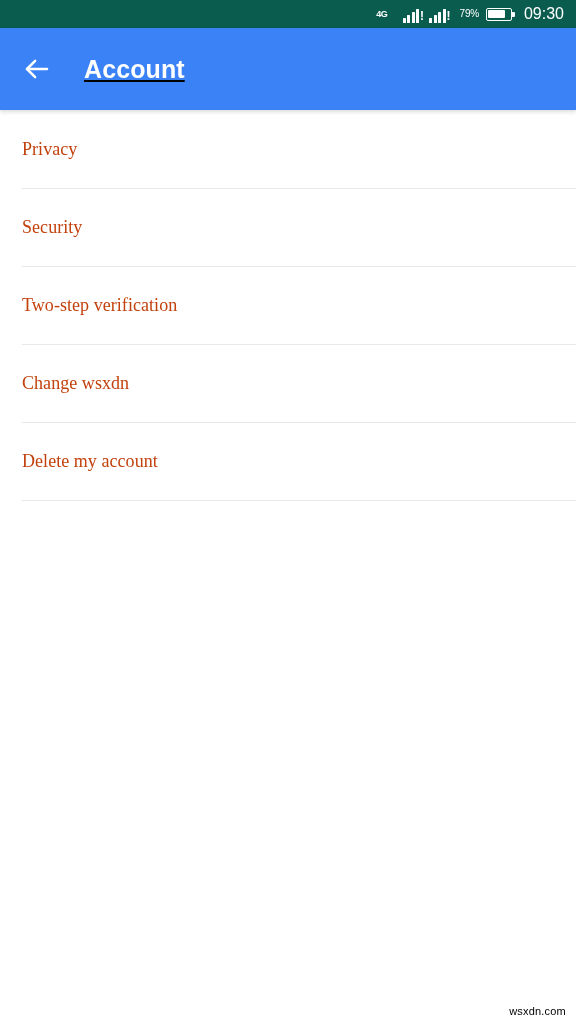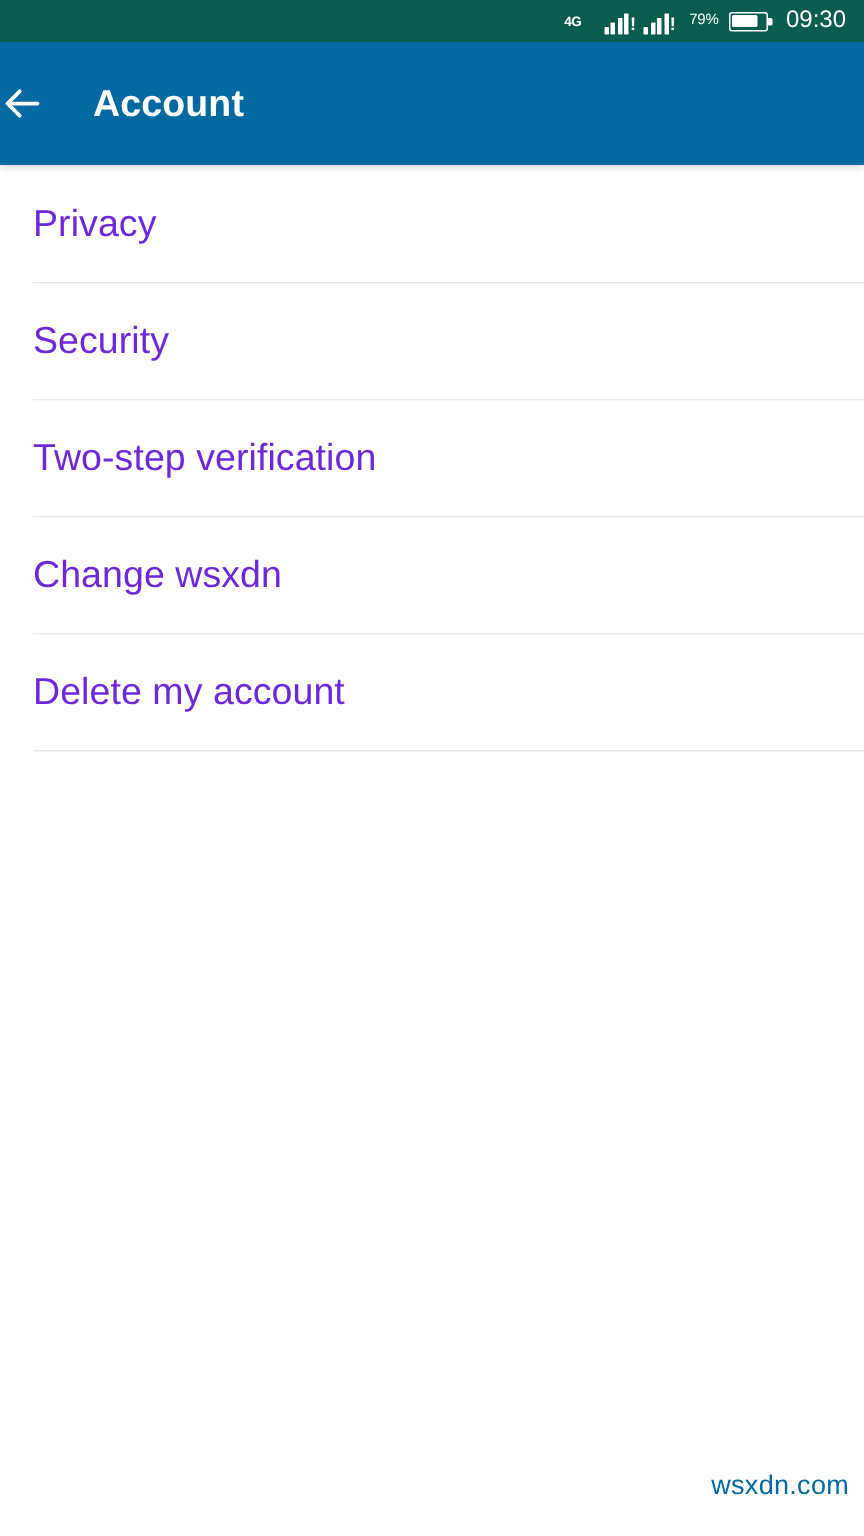--- a/index.html
+++ b/index.html
@@ -107,27 +107,29 @@
   .clock {
     font-size: 16px;
     line-height: 16px;
     margin-left: 7px;
     letter-spacing: 0px;
   }
 
   
   .app-bar {
     height: 82px;
-    background: #0369a1;
-    display: flex;
-    align-items: center;
+    background: #3b82f6;
+    display: flex;
+    align-items: center;
+    padding-left: 22px;
     box-sizing: border-box;
     box-shadow: 0 2px 4px rgba(0,0,0,0.14);
     position: relative;
     z-index: 5;
+    text-decoration: underline;
   }
   .back-btn {
     width: 34px;
     height: 34px;
     display: flex;
     align-items: center;
     justify-content: flex-start;
     cursor: pointer;
     flex: none;
   }
@@ -149,38 +151,39 @@
   .list-item {
     height: 77px;
     display: flex;
     align-items: center;
     padding-left: 22px;
     box-sizing: border-box;
     cursor: pointer;
     background: #ffffff;
   }
   .list-item .label {
-    font-size: 25px;
-    color: #6d28d9;
+    font-size: 18px;
+    color: #c2410c;
     letter-spacing: 0.05px;
     white-space: nowrap;
+    font-family: Liberation Serif, serif;
   }
   .divider {
     height: 1px;
     background: #e8e8e8;
     margin-left: 22px;
   }
 
   
   .watermark {
     position: absolute;
     right: 10px;
-    bottom: 23px;
-    font-size: 18px;
-    color: #0369a1;
+    bottom: 7px;
+    font-size: 11px;
+    color: #000000;
     letter-spacing: 0.2px;
   }
 </style>
 </head>
 <body>
 
 <div class="status-bar">
   <div class="status-right">
 
     <div class="net-group">

